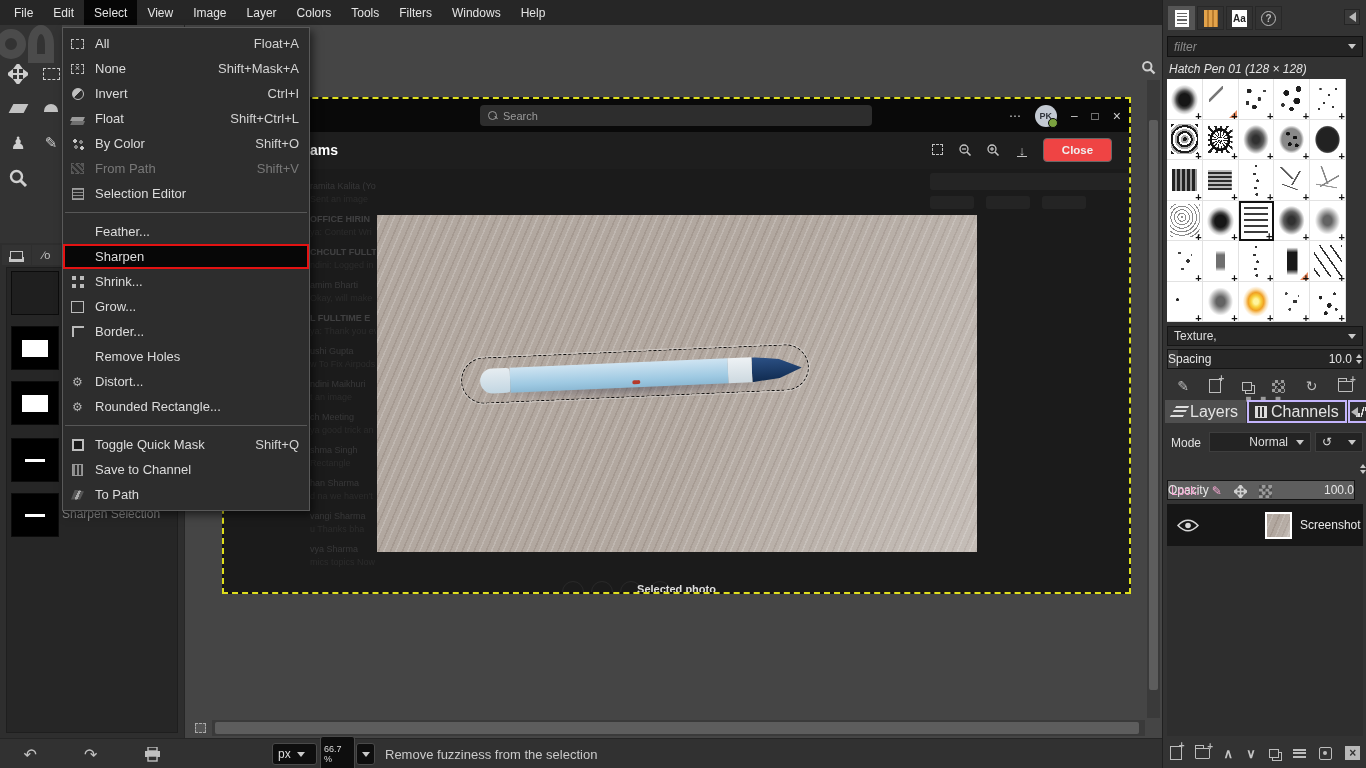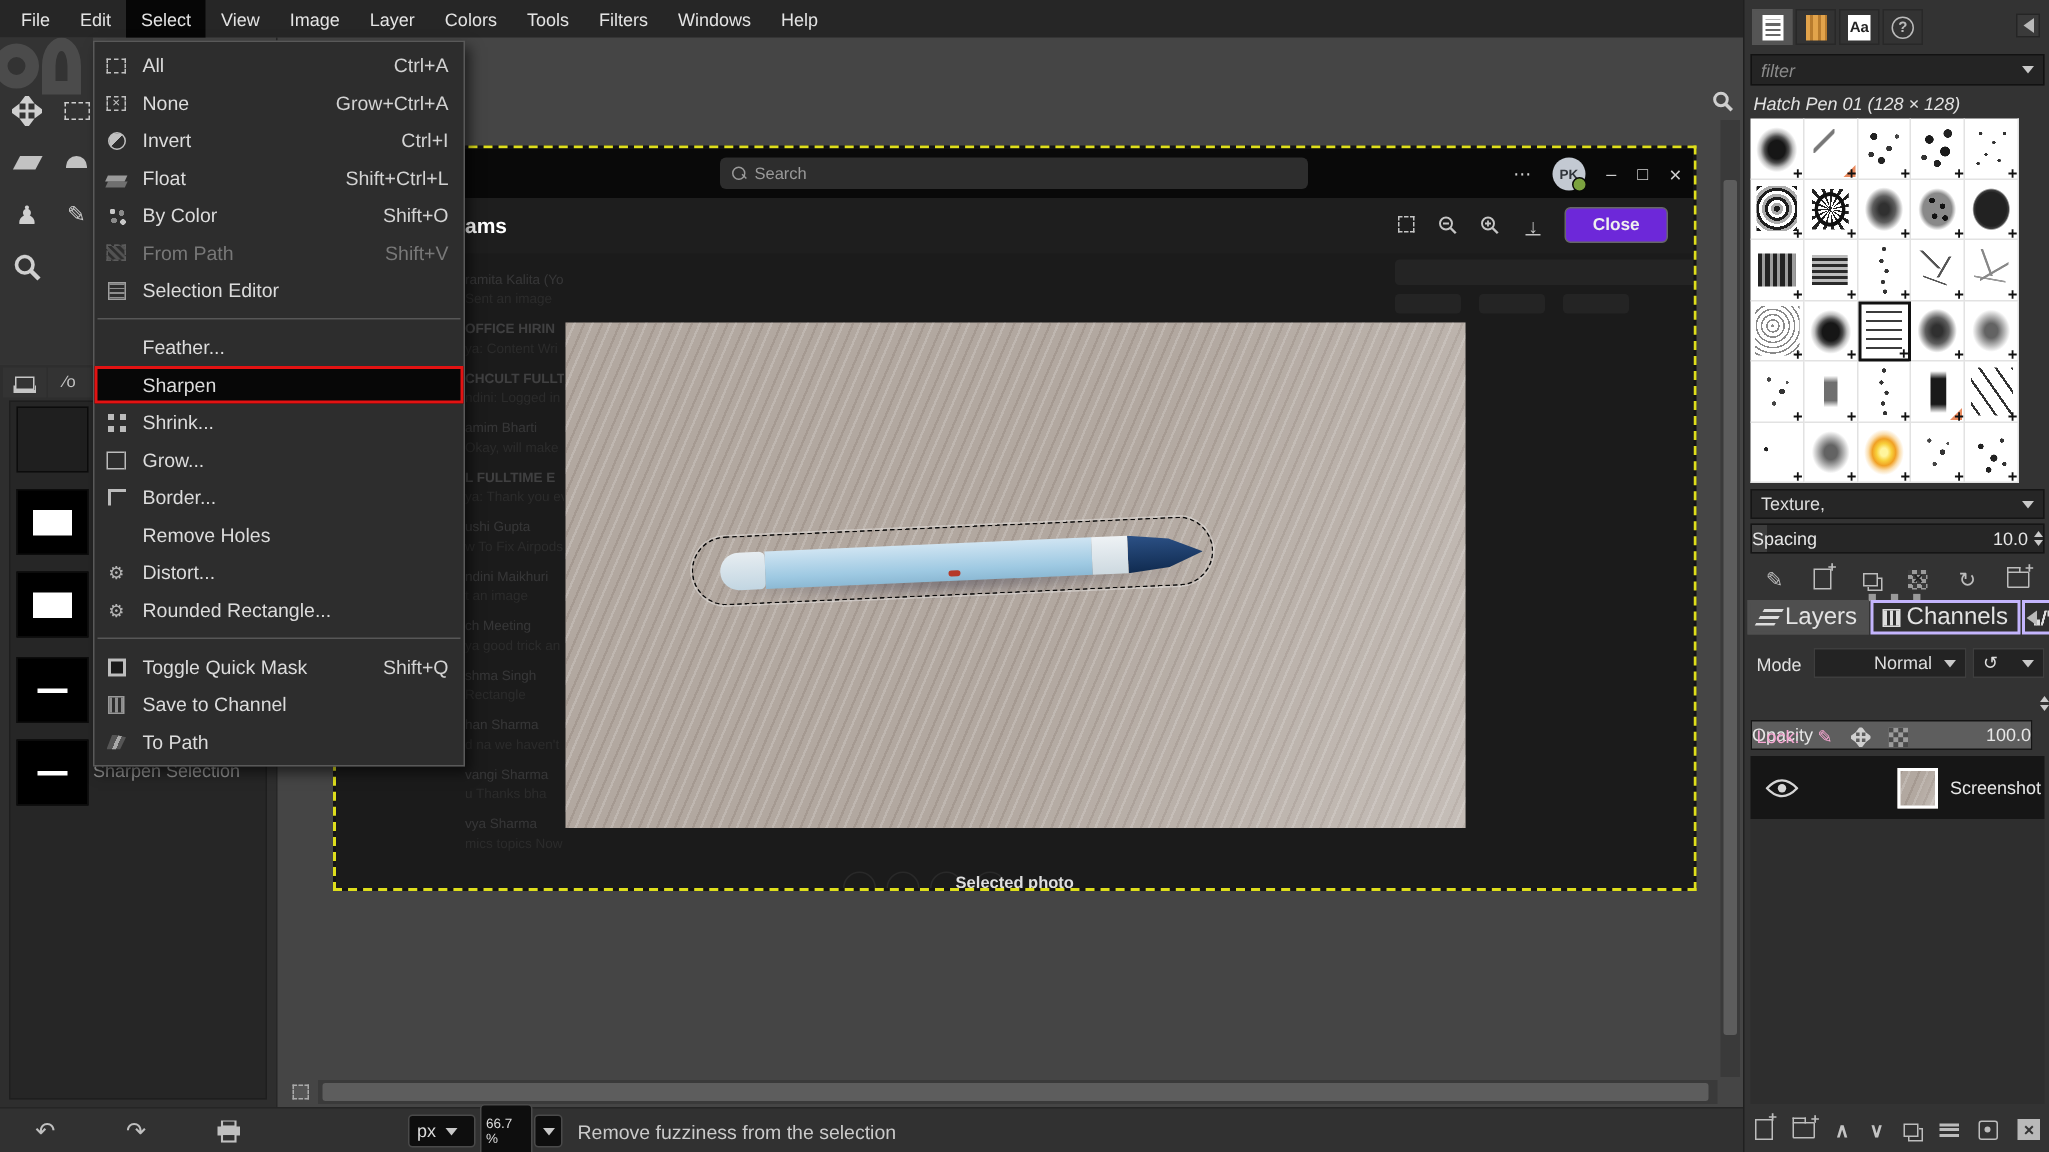--- a/index.html
+++ b/index.html
@@ -92,21 +92,21 @@
 .mag{width:9px;height:9px;position:relative;flex:0 0 9px}
 .mag::before{content:"";position:absolute;left:0;top:0;width:7px;height:7px;border:1.3px solid #9a9a9a;border-radius:50%}
 .mag::after{content:"";position:absolute;left:6px;top:6px;width:4px;height:1.4px;background:#9a9a9a;transform:rotate(45deg)}
 .ttl-right{position:absolute;right:8px;top:0;height:33px;display:flex;align-items:center;gap:14px;color:#cfcfcf;font-size:12px}
 .avatar{width:22px;height:22px;border-radius:50%;background:#c3c9d2;color:#30343b;font-size:9px;font-weight:bold;
   display:flex;align-items:center;justify-content:center;position:relative}
 .avatar::after{content:"";position:absolute;right:-1px;bottom:-1px;width:8px;height:8px;border-radius:50%;background:#7ba23f;border:1.5px solid #090909}
 .tbar2{position:absolute;left:0;top:33px;right:0;height:37px;background:#1e1e1e}
 .tbar2-title{position:absolute;left:86px;top:10px;color:#fff;font-size:14px;font-weight:bold}
 .tb-ic{position:absolute;top:11px;color:#c5c5c5;font-size:13px;width:16px;text-align:center}
-.close-btn{position:absolute;left:819px;top:6px;width:69px;height:24px;background:#6d28d9;border:1px solid #676767;
+.close-btn{position:absolute;left:819px;top:6px;width:69px;height:24px;background:#ef4444;border:1px solid #676767;
   border-radius:4px;color:#efefef;font-size:11.5px;font-weight:bold;display:flex;align-items:center;justify-content:center}
 .chatcol{position:absolute;left:86px;top:74px;width:66px;height:400px;overflow:hidden;font-size:9px;line-height:13px;white-space:nowrap}
 .chat-n{color:rgba(200,200,205,.16);margin-top:7px}
 .chat-p{color:rgba(185,185,190,.10)}
 .chat-n.b{color:rgba(215,215,220,.20);font-weight:bold}
 .faint-box{position:absolute;background:rgba(255,255,255,.045);border-radius:3px}
 .faint-circles{position:absolute;left:338px;top:482px;display:flex;gap:7px;opacity:.06}
 .faint-circles div{width:22px;height:22px;border-radius:50%;border:1px solid #fff}
 .selected-photo{position:absolute;left:0;top:484px;width:100%;text-align:center;color:#dedede;font-size:11px;font-weight:bold}
 .wood{background:
@@ -603,28 +603,28 @@
       <span class="i-xdel">×</span>
     </div>
   </div>
 
   <div class="menu">
       <div class="menu-item">
         <span class="mi-icon">
           <span class="ic-all"></span>
         </span>
         <span class="mi-label">All</span>
-        <span class="mi-sc">Ctrl+A</span>
+        <span class="mi-sc">Float+A</span>
       </div>
       <div class="menu-item">
         <span class="mi-icon">
           <span class="ic-none">×</span>
         </span>
         <span class="mi-label">None</span>
-        <span class="mi-sc">Grow+Ctrl+A</span>
+        <span class="mi-sc">Shift+Mask+A</span>
       </div>
       <div class="menu-item">
         <span class="mi-icon">
           <span class="ic-invert"></span>
         </span>
         <span class="mi-label">Invert</span>
         <span class="mi-sc">Ctrl+I</span>
       </div>
       <div class="menu-item">
         <span class="mi-icon">

